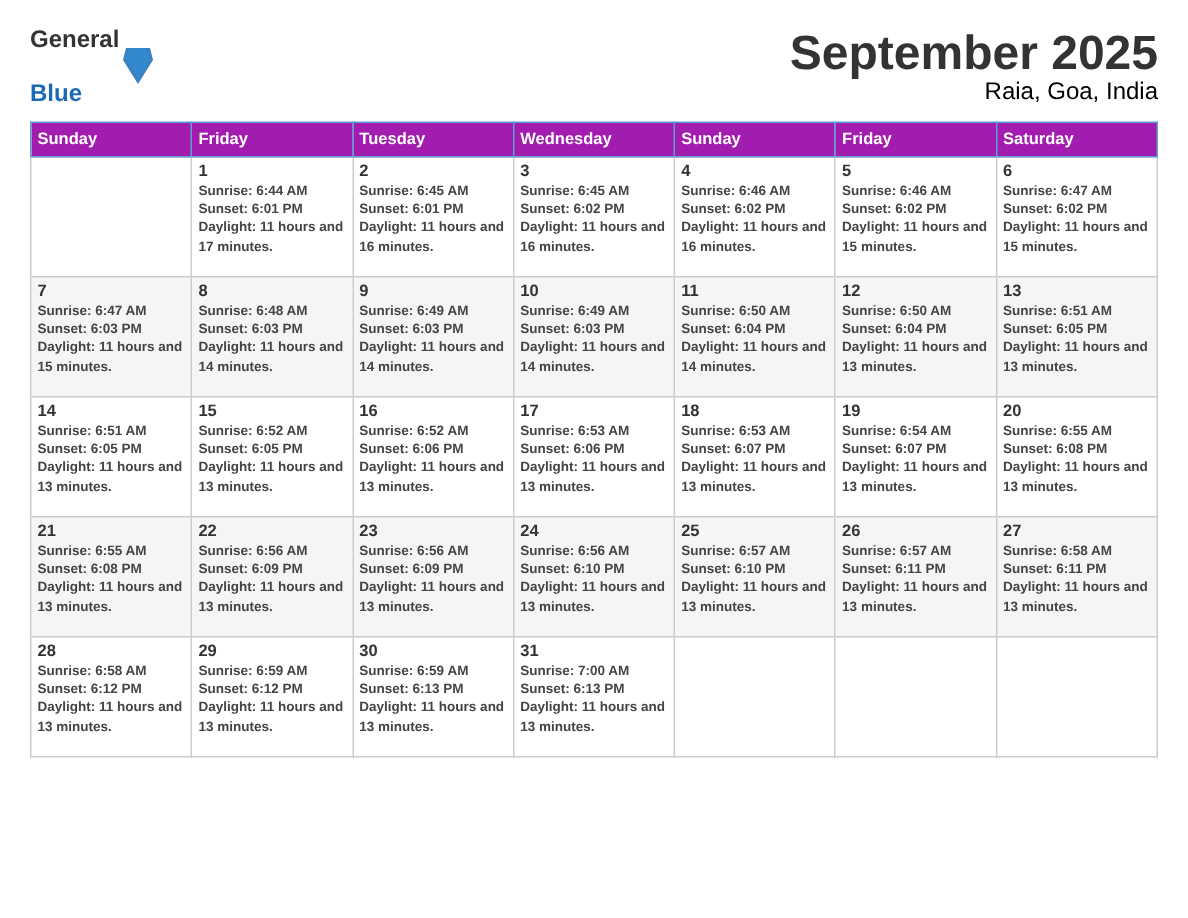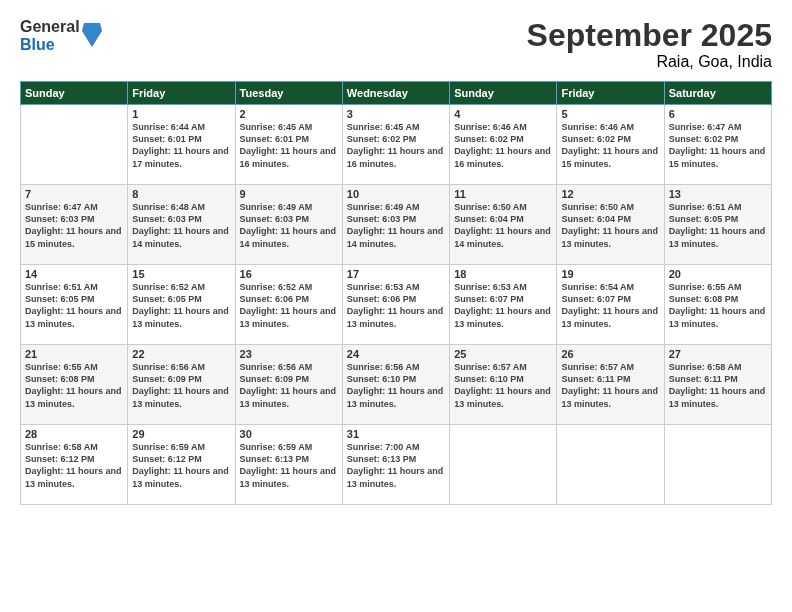--- a/index.html
+++ b/index.html
@@ -34,20 +34,21 @@
     }
     .logo-general {
       font-size: 16px;
       font-weight: bold;
       color: #333;
     }
     .logo-blue {
       font-size: 16px;
       font-weight: bold;
       color: #1a6ab5;
+      margin-top: 18px;
     }
     .logo-icon {
       width: 20px;
       height: 24px;
       margin-left: 2px;
       margin-top: -2px;
     }
     .title-section {
       text-align: right;
     }
@@ -101,21 +102,21 @@
     .empty-cell {
       background: #f9f9f9;
     }
     tr:nth-child(even) td {
       background: #f5f5f5;
     }
     tr:nth-child(odd) td {
       background: #fff;
     }
     .calendar thead tr th {
-      background: #14532d;
+      background: #a21caf;
     }
   </style>
 </head>
 <body>
 
 <div class="page">
   <div class="header">
     <div class="logo">
       <div class="logo-text">
         <span class="logo-general">General</span>

